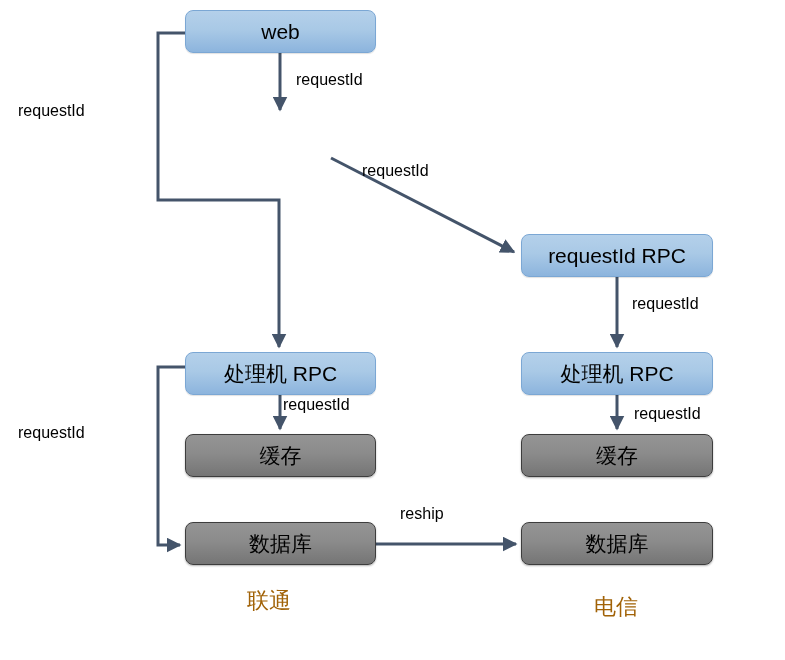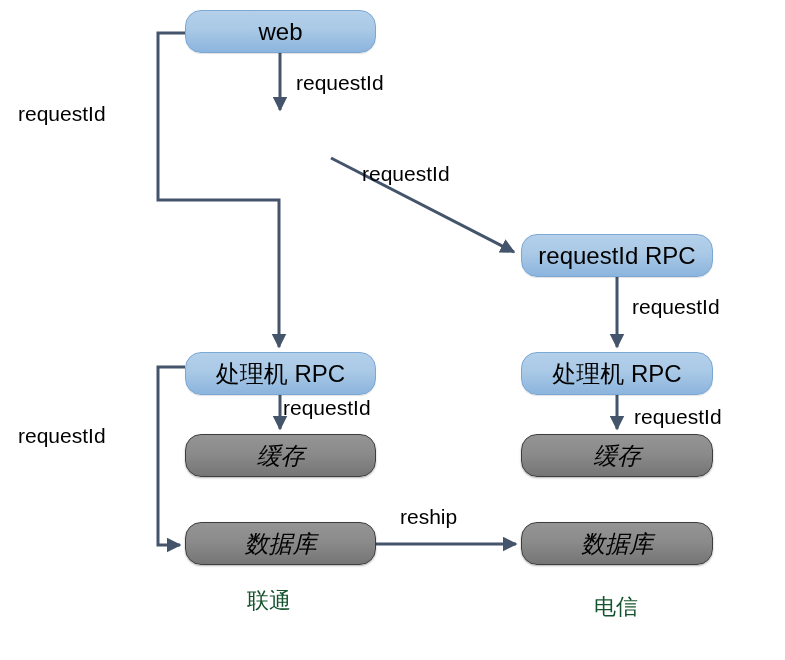--- a/index.html
+++ b/index.html
@@ -21,52 +21,51 @@
     position: absolute;
     left: 0;
     top: 0;
     width: 785px;
     height: 660px;
     pointer-events: none;
   }
   .node {
     position: absolute;
     box-sizing: border-box;
-    border-radius: 16px;
+    border-radius: 8px;
     display: flex;
     align-items: center;
     justify-content: center;
-    font-size: 24px;
+    font-size: 21px;
     color: #000000;
     line-height: 1;
     white-space: nowrap;
   }
   .node.blue {
     background: linear-gradient(to bottom, #b4d0ea 0%, #a9c9e6 45%, #8cb4dd 100%);
     border: 1px solid #7ba7d4;
     box-shadow: 0 1px 1px rgba(0,0,0,0.12);
   }
   .node.gray {
     background: linear-gradient(to bottom, #949494 0%, #8b8b8b 45%, #757575 100%);
     border: 1px solid #3d3d3d;
     box-shadow: 0 1px 2px rgba(0,0,0,0.30);
-    font-style: italic;
   }
   .edge-label {
     position: absolute;
-    font-size: 21px;
+    font-size: 16px;
     color: #000000;
     line-height: 1;
     white-space: nowrap;
   }
   .zone-label {
     position: absolute;
     font-family: "Liberation Serif", serif;
     font-size: 22px;
-    color: #14532d;
+    color: #a16207;
     line-height: 1;
     white-space: nowrap;
   }
 </style>
 </head>
 <body>
 
 <div id="canvas">
 
   <svg id="wires" viewBox="0 0 785 660" width="785" height="660" xmlns="http://www.w3.org/2000/svg">

